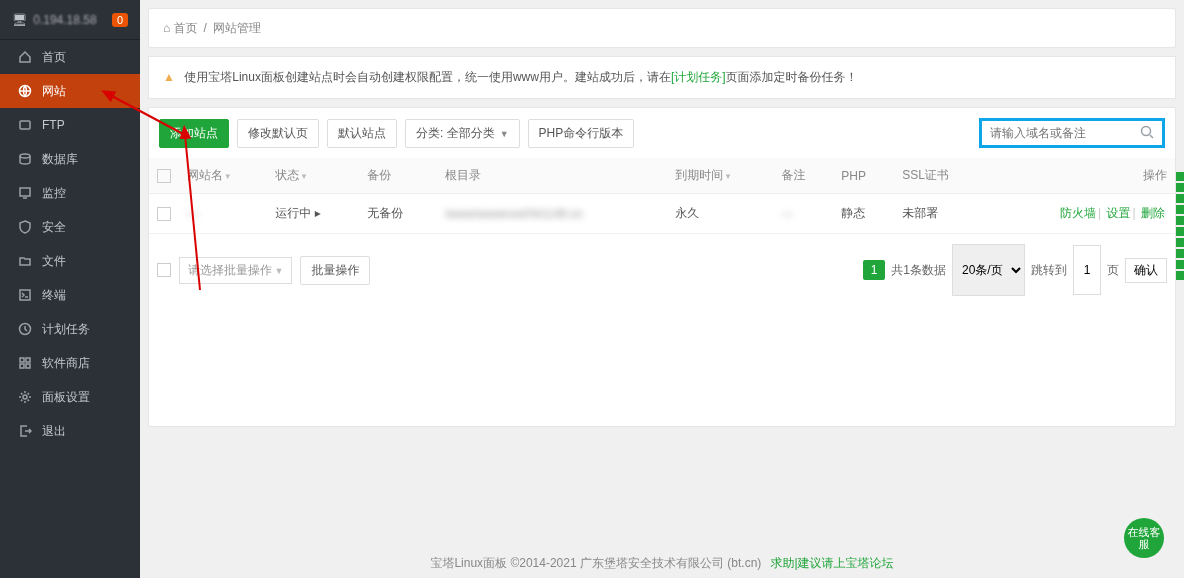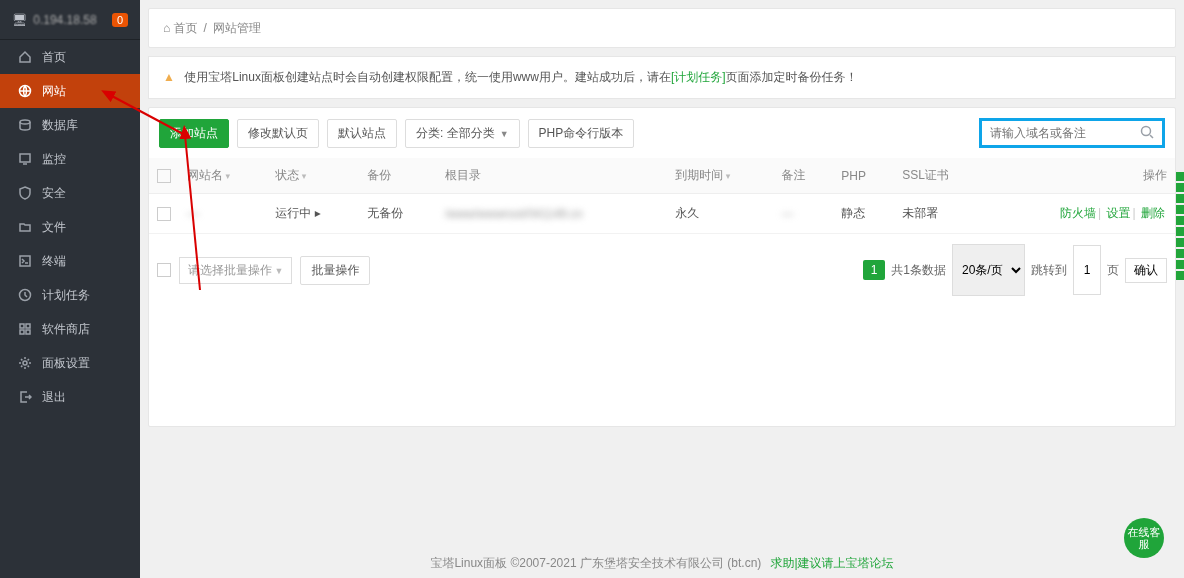--- a/index.html
+++ b/index.html
@@ -76,20 +76,28 @@
           <svg width="14" height="14">
             <circle class="bicon" cx="7" cy="7" r="5.5"></circle>
             <path class="bicon" d="M1.5 7h11M7 1.5c2 3 2 8 0 11M7 1.5c-2 3-2 8 0 11"></path>
           </svg>
         </span>
         <span>网站</span>
       </div>
       <div class="sidebar-item">
         <span class="icon">
           <svg width="14" height="14">
+            <rect class="bicon" x="2" y="3" width="10" height="8" rx="1"></rect>
+          </svg>
+        </span>
+        <span>FTP</span>
+      </div>
+      <div class="sidebar-item">
+        <span class="icon">
+          <svg width="14" height="14">
             <ellipse class="bicon" cx="7" cy="4" rx="5" ry="2"></ellipse>
             <path class="bicon" d="M2 4v6c0 1.1 2.2 2 5 2s5-.9 5-2V4"></path>
           </svg>
         </span>
         <span>数据库</span>
       </div>
       <div class="sidebar-item">
         <span class="icon">
           <svg width="14" height="14">
             <rect class="bicon" x="2" y="2" width="10" height="8"></rect>
@@ -240,21 +248,21 @@
         <span>跳转到</span>
         <input value="1" style="">
         <span>页</span>
         <button>确认</button>
       </div>
     </div>
   </div>
 </div>
 
 <div class="footer">
-  <span>宝塔Linux面板 ©2007-2021 广东堡塔安全技术有限公司 (bt.cn)</span>&nbsp;&nbsp;
+  <span>宝塔Linux面板 ©2014-2021 广东堡塔安全技术有限公司 (bt.cn)</span>&nbsp;&nbsp;
   <a>求助|建议请上宝塔论坛</a>
 </div>
 
 <div class="scrollg"></div>
 <div class="fab">在线客服</div>
 
 <svg class="arrow-svg" width="200" height="260">
   <defs>
       <marker id="ah" markerWidth="10" markerHeight="10" refX="2" refY="3" orient="auto">
         <path d="M0,0 L0,6 L7,3 z" fill="#d90000"></path>

